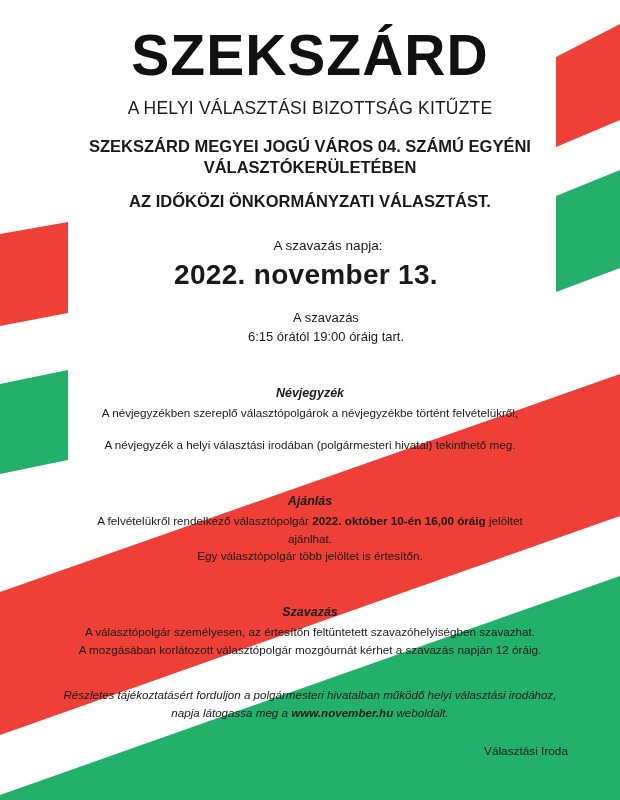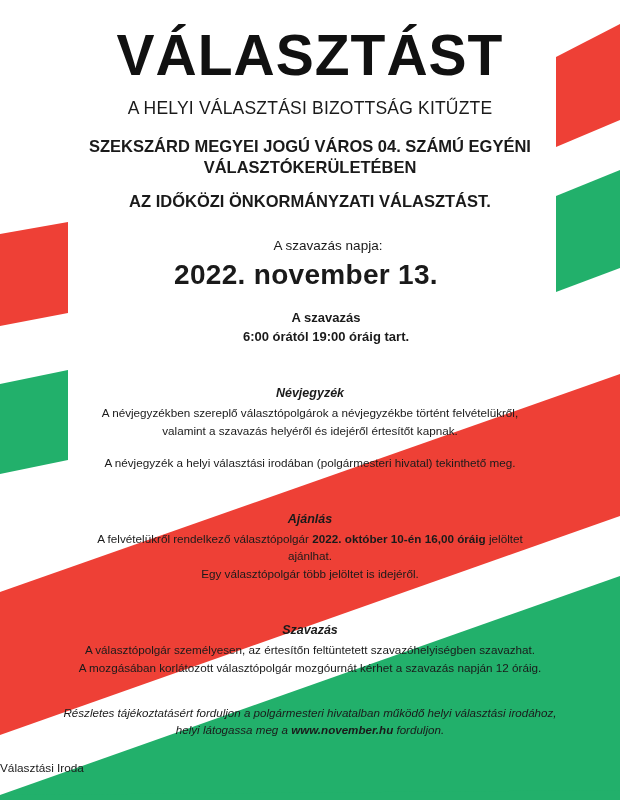--- a/index.html
+++ b/index.html
@@ -72,21 +72,21 @@
   }
   .day-value {
     margin: 6px 8px 0 0;
     font-size: 28px;
     font-weight: bold;
     letter-spacing: 0.3px;
   }
   .hours {
     margin: 18px 0 0 0;
     font-size: 13px;
-    font-weight: bold;
+    font-weight: normal;
     line-height: 1.42;
     padding-left: 32px;
   }
   .section {
     margin: 40px auto 0 auto;
     width: 470px;
   }
   .section-head {
     font-size: 12.5px;
     font-weight: bold;
@@ -108,21 +108,21 @@
     margin: 27px auto 16px auto;
     width: 500px;
     font-size: 11.6px;
     font-style: italic;
     line-height: 1.55;
   }
   .footnote .b { font-weight: bold; }
   .signature {
     margin: 22px 0 0 0;
     padding-right: 52px;
-    text-align: left;
+    text-align: right;
     font-size: 11.8px;
   }
 </style>
 </head>
 <body>
 
 <div id="poster">
 
   <svg id="ribbons" viewBox="0 0 620 800" width="620" height="800" aria-hidden="true">
 
@@ -136,63 +136,62 @@
 
     <polygon points="0,592 620,374 620,516 0,735" fill="#EE4036"></polygon>
 
     <polygon points="0,795 620,576 620,800 0,800" fill="#22B06B"></polygon>
 
     <polygon points="0,795 0,800 620,800 620,790" fill="#22B06B"></polygon>
   </svg>
 
   <div class="content">
 
-    <h1 class="title">VÁLASZTÁST</h1>
+    <h1 class="title">SZEKSZÁRD</h1>
 
     <div class="subtitle-1">A HELYI VÁLASZTÁSI BIZOTTSÁG KITŰZTE</div>
 
     <div class="subtitle-2">SZEKSZÁRD MEGYEI JOGÚ VÁROS 04. SZÁMÚ EGYÉNI VÁLASZTÓKERÜLETÉBEN</div>
 
     <div class="subtitle-3">AZ IDŐKÖZI ÖNKORMÁNYZATI VÁLASZTÁST.</div>
 
     <div class="day-label">A szavazás napja:</div>
 
     <div class="day-value">2022. november 13.</div>
 
     <div class="hours">
       <div>A szavazás</div>
-      <div>6:00 órától 19:00 óráig tart.</div>
+      <div>6:15 órától 19:00 óráig tart.</div>
     </div>
 
     <div class="section">
       <div class="section-head">Névjegyzék</div>
       <div class="section-body">
         <div>A névjegyzékben szereplő választópolgárok a névjegyzékbe történt felvételükről,</div>
-        <div>valamint a szavazás helyéről és idejéről értesítőt kapnak.</div>
       </div>
     </div>
     <div class="section-extra">A névjegyzék a helyi választási irodában (polgármesteri hivatal) tekinthető meg.</div>
 
     <div class="section">
       <div class="section-head">Ajánlás</div>
       <div class="section-body">
         <div><span>A felvételükről rendelkező választópolgár </span><span class="b">2022. október 10-én 16,00 óráig</span><span> jelöltet ajánlhat.</span></div>
-        <div>Egy választópolgár több jelöltet is idejéről.</div>
+        <div>Egy választópolgár több jelöltet is értesítőn.</div>
       </div>
     </div>
 
     <div class="section">
       <div class="section-head">Szavazás</div>
       <div class="section-body">
         <div>A választópolgár személyesen, az értesítőn feltüntetett szavazóhelyiségben szavazhat.</div>
         <div>A mozgásában korlátozott választópolgár mozgóurnát kérhet a szavazás napján 12 óráig.</div>
       </div>
     </div>
 
     <div class="footnote">
       <div>Részletes tájékoztatásért forduljon a polgármesteri hivatalban működő helyi választási irodához,</div>
-      <div><span>helyi látogassa meg a </span><span class="b">www.november.hu</span><span> forduljon.</span></div>
+      <div><span>napja látogassa meg a </span><span class="b">www.november.hu</span><span> weboldalt.</span></div>
     </div>
 
     <div class="signature">Választási Iroda</div>
 
   </div>
 </div>
 
 </body></html>

